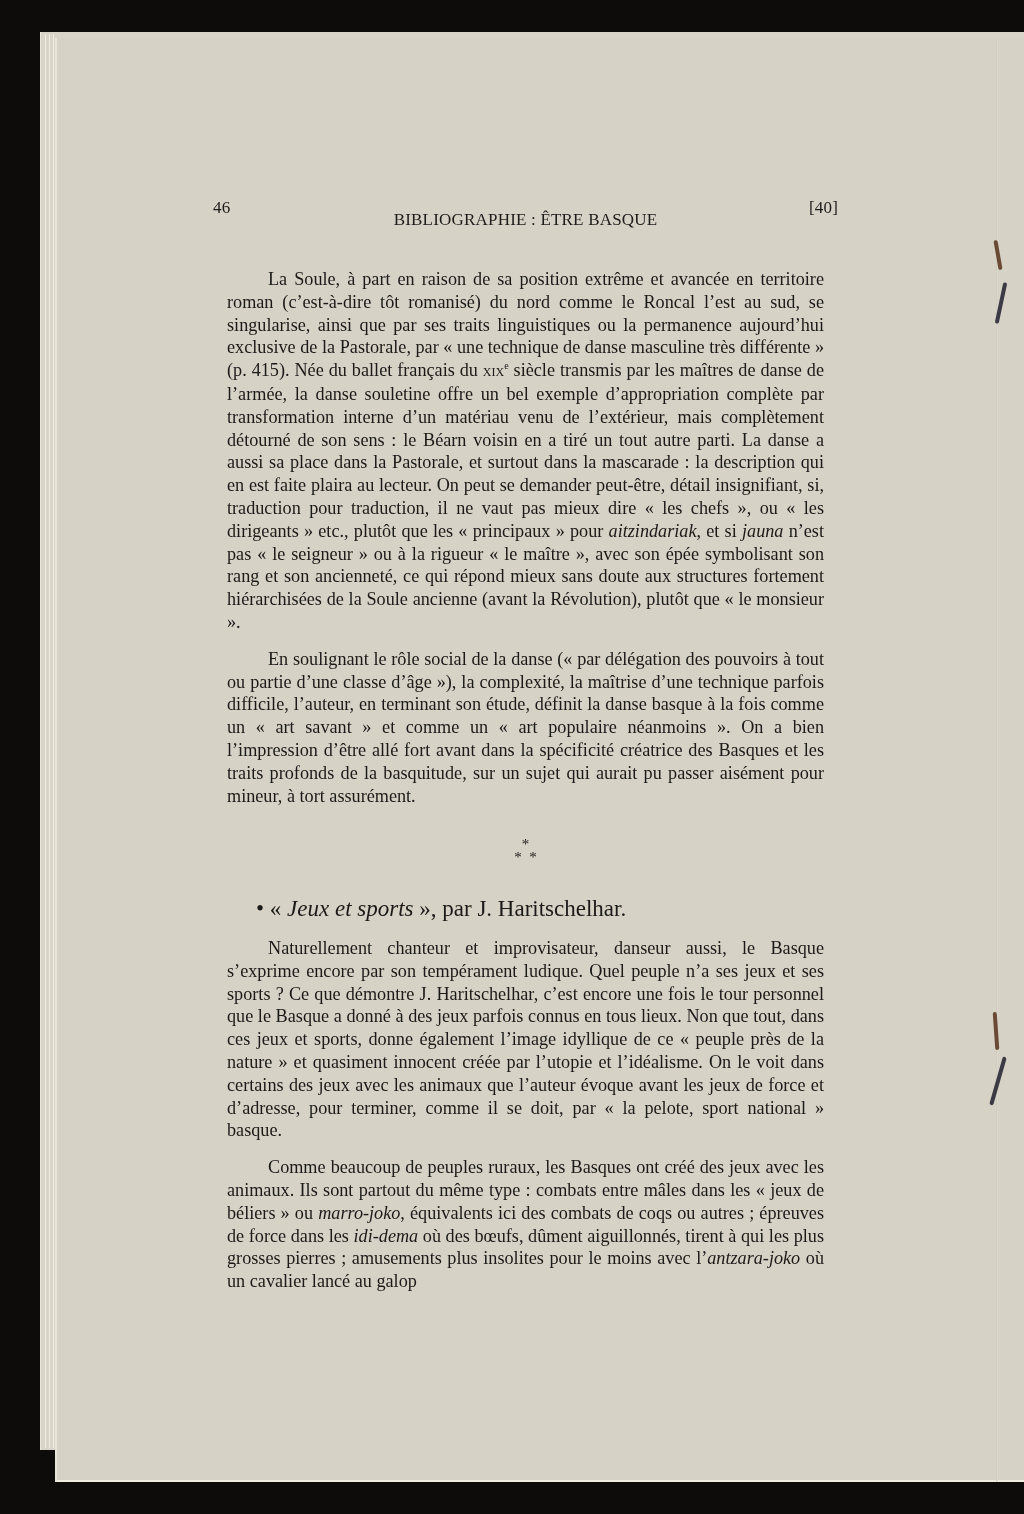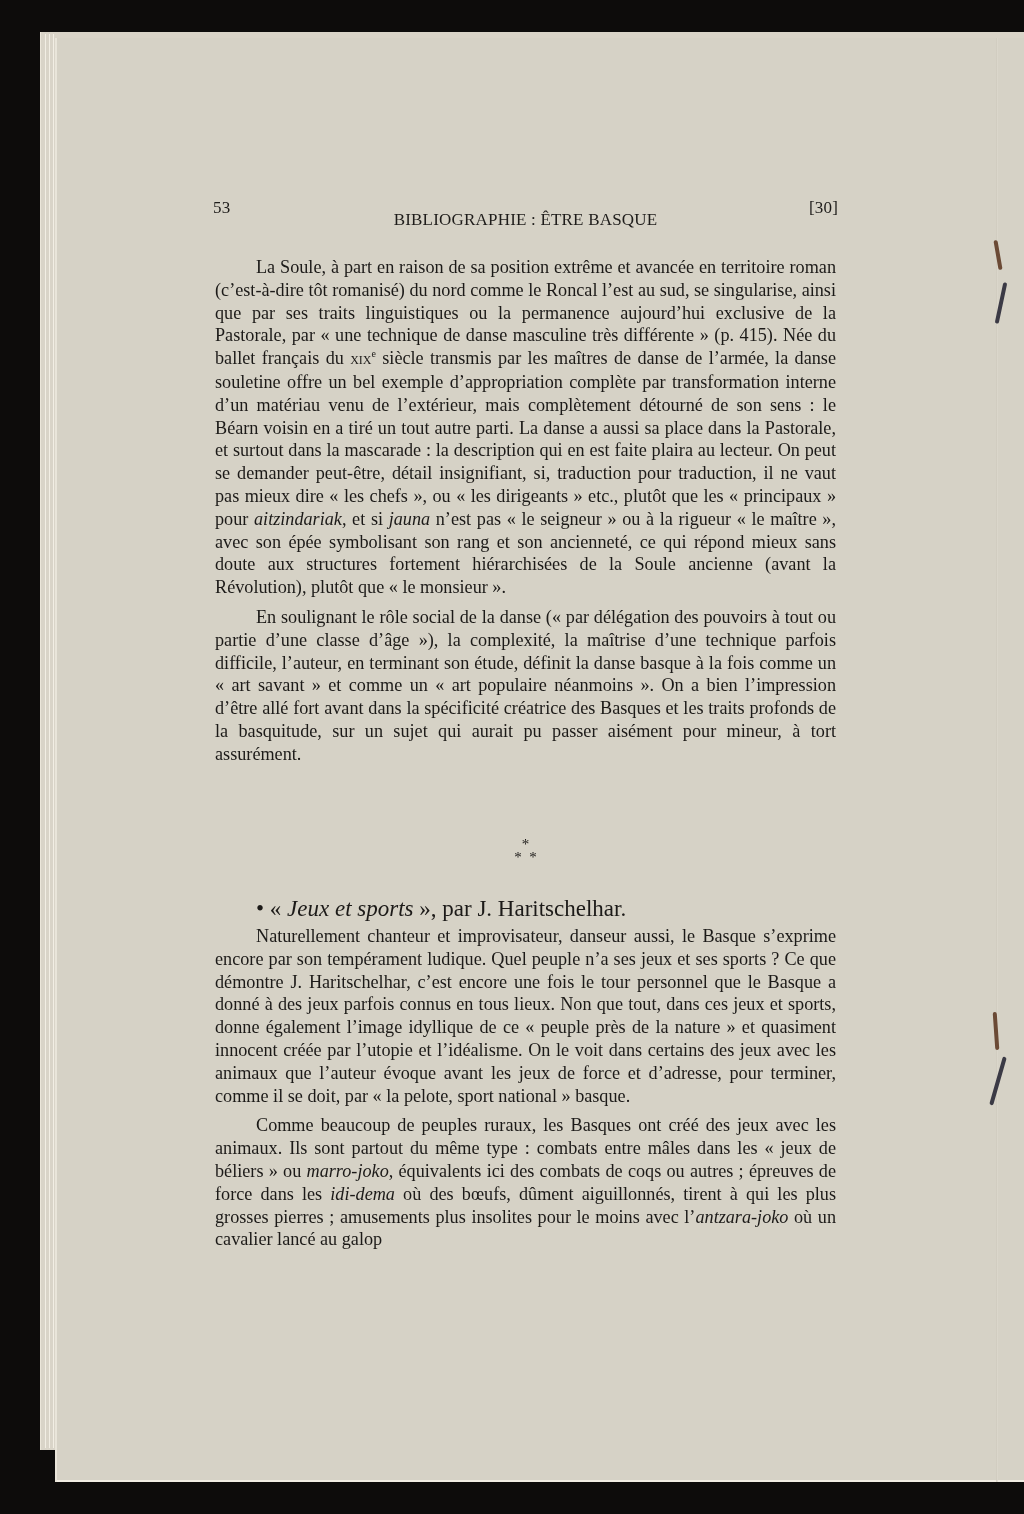--- a/index.html
+++ b/index.html
@@ -37,21 +37,21 @@
     font-size:17px; color:#1e1c1a; letter-spacing:0.2px;
   }
   .header .pnum { position:absolute; left:0; top:0; }
   .header .title { position:absolute; left:0; right:0; top:12px; text-align:center; }
   .header .ref { position:absolute; right:0; top:0; }
   .text {
     position:absolute; left:213px; width:625px;
     font-size:18.2px; line-height:22.8px; color:#1c1a18;
     text-align:justify;
   }
-  .text p { margin:2px; text-indent:41px; }
+  .text p { margin:14px; text-indent:41px; }
   .sc { font-variant:small-caps; font-size:0.92em; }
   sup { font-size:0.55em; vertical-align:super; line-height:0; }
   .stars { position:absolute; left:213px; width:625px; text-align:center; font-size:15px; line-height:13px; color:#1c1a18; }
   .bullet-line { position:absolute; left:256px; font-size:23px; color:#1c1a18; }
 </style>
 </head>
 <body>
 
 <div class="page-stack">
   <div class="edge" style="left:4px"></div>
@@ -61,23 +61,23 @@
 
 <div class="page"></div>
 <div class="fold"></div>
 
 <div class="staple rust" style="left:996px;top:240px;height:30px;transform:rotate(-10deg)"></div>
 <div class="staple wire" style="left:999px;top:282px;height:42px;transform:rotate(12deg)"></div>
 <div class="staple rust" style="left:994px;top:1012px;height:38px;transform:rotate(-4deg)"></div>
 <div class="staple wire" style="left:996px;top:1056px;height:50px;transform:rotate(16deg)"></div>
 
 <div class="header">
-  <span class="pnum">53</span>
+  <span class="pnum">46</span>
   <span class="title">BIBLIOGRAPHIE : ÊTRE BASQUE</span>
-  <span class="ref">[30]</span>
+  <span class="ref">[40]</span>
 </div>
 
 <div class="text" style="top:254px">
   <p><span>La Soule, à part en raison de sa position extrême et avancée en territoire roman (c’est-à-dire tôt romanisé) du nord comme le Roncal l’est au sud, se singularise, ainsi que par ses traits linguistiques ou la permanence aujourd’hui exclusive de la Pastorale, par « une technique de danse masculine très différente » (p. 415). Née du ballet français du </span><span class="sc">xix</span><sup>e</sup><span> siècle transmis par les maîtres de danse de l’armée, la danse souletine offre un bel exemple d’appropriation complète par transformation interne d’un matériau venu de l’extérieur, mais complètement détourné de son sens : le Béarn voisin en a tiré un tout autre parti. La danse a aussi sa place dans la Pastorale, et surtout dans la mascarade : la description qui en est faite plaira au lecteur. On peut se demander peut-être, détail insignifiant, si, traduction pour traduction, il ne vaut pas mieux dire « les chefs », ou « les dirigeants » etc., plutôt que les « principaux » pour </span><i>aitzindariak</i><span>, et si </span><i>jauna</i><span> n’est pas « le seigneur » ou à la rigueur « le maître », avec son épée symbolisant son rang et son ancienneté, ce qui répond mieux sans doute aux structures fortement hiérarchisées de la Soule ancienne (avant la Révolution), plutôt que « le monsieur ».</span></p>
   <p style="margin-top:7px"><span>En soulignant le rôle social de la danse (« par délégation des pouvoirs à tout ou partie d’une classe d’âge »), la complexité, la maîtrise d’une technique parfois difficile, l’auteur, en terminant son étude, définit la danse basque à la fois comme un « art savant » et comme un « art populaire néanmoins ». On a bien l’impression d’être allé fort avant dans la spécificité créatrice des Basques et les traits profonds de la basquitude, sur un sujet qui aurait pu passer aisément pour mineur, à tort assurément.</span></p>
 </div>
 
 <div class="stars" style="top:838px">
   <div>*</div>
   <div style="white-space:pre">*  *</div>

